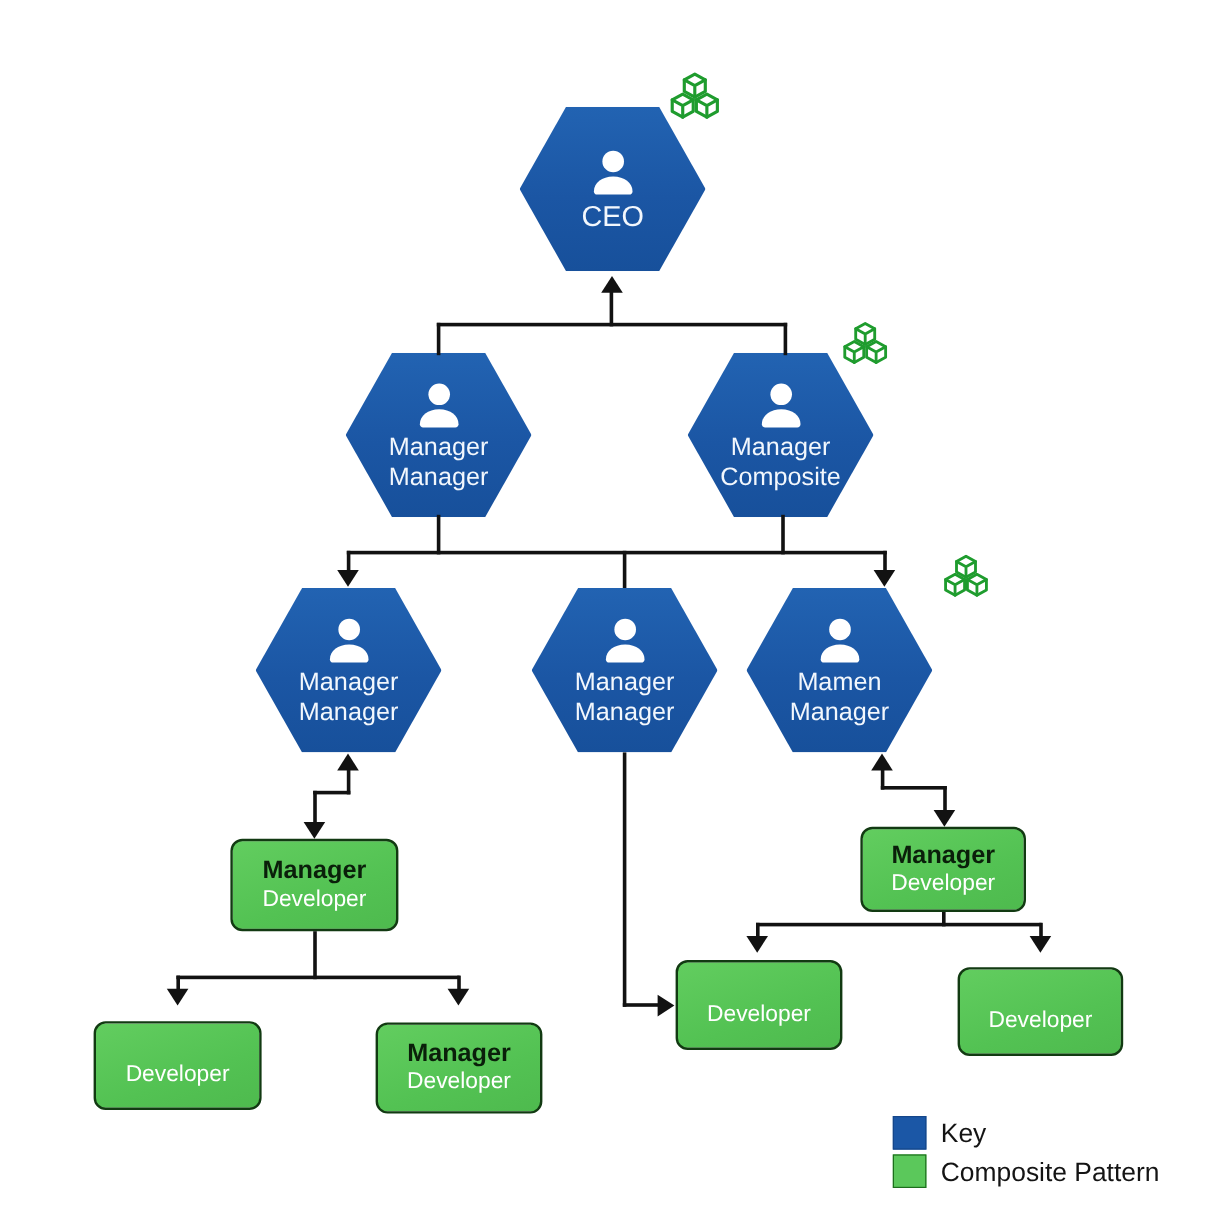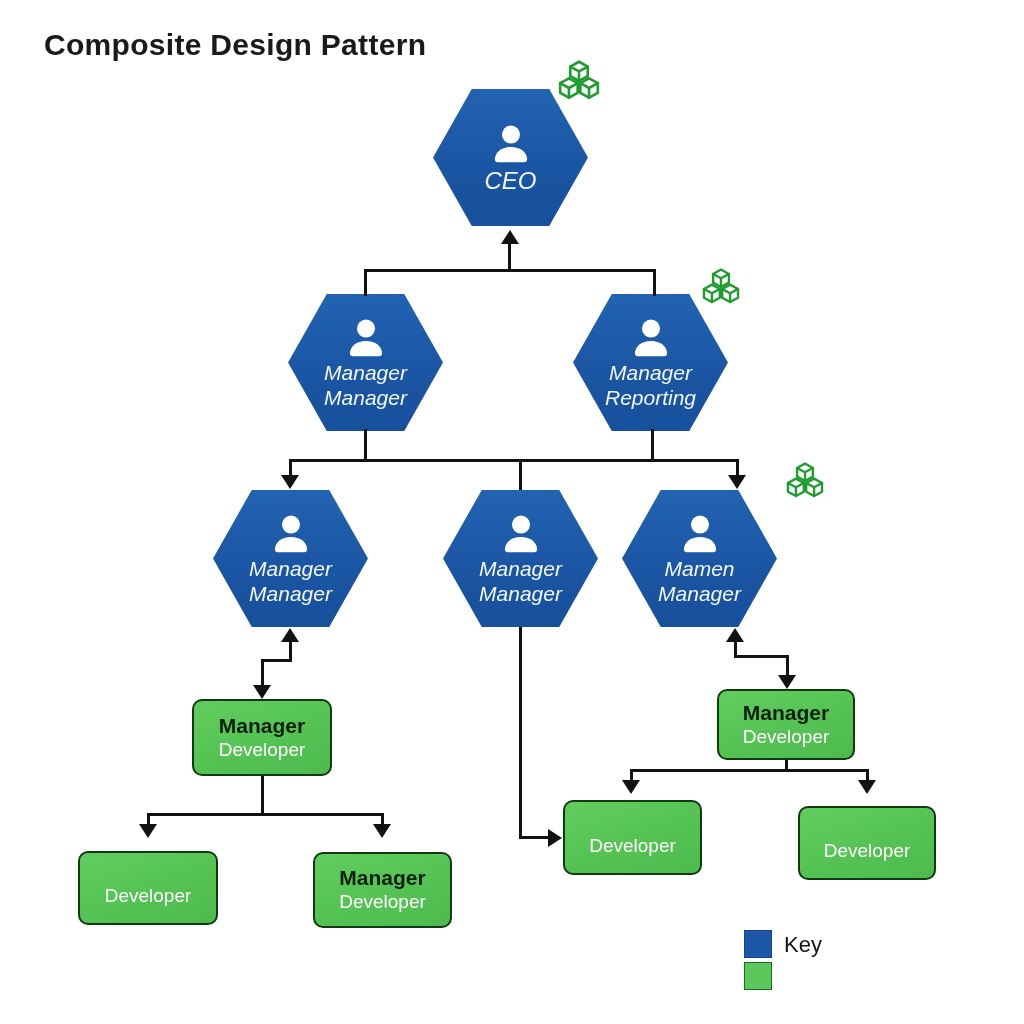--- a/index.html
+++ b/index.html
@@ -13,21 +13,21 @@
   }
   
   .hex{
     position:absolute;width:155px;height:137px;
     clip-path:polygon(25% 0%,75% 0%,100% 50%,75% 100%,25% 100%,0% 50%);
     background:linear-gradient(180deg,#2263b2 0%,#1b56a4 55%,#17509b 100%);
     display:flex;flex-direction:column;align-items:center;justify-content:center;
     color:#f2f7fd;text-align:center;
   }
   .hex .person-svg{width:46px;height:44px;margin-bottom:2px;}
-  .hex-line{font-size:21px;line-height:1.15;font-weight:400;font-style:italic;}
+  .hex-line{font-size:21px;line-height:1.15;font-weight:400;}
   .hex-line.first{font-weight:500;}
   #node-ceo .hex-line{font-size:24px;}
   
   .gbox{
     position:absolute;border-radius:10px;
     background:linear-gradient(160deg,#62cd5f 0%,#53c253 60%,#4eba4e 100%);
     border:2.5px solid #123a12;box-sizing:border-box;
     display:flex;flex-direction:column;align-items:center;justify-content:center;
     text-align:center;
   }
@@ -67,21 +67,20 @@
     <g id="cubes3">
       <use href="#cube-glyph" transform="translate(24,13)"></use>
       <use href="#cube-glyph" transform="translate(12.5,32)"></use>
       <use href="#cube-glyph" transform="translate(35.5,32)"></use>
     </g>
   </defs>
 </svg>
 
 <div id="canvas">
 
-  <div class="title">Composite Design Pattern</div>
 
   <div class="hex" id="node-ceo" style="left:433px;top:89px">
     <svg class="person-svg" viewBox="0 0 24 22">
         <use href="#person-glyph"></use>
       </svg>
     <div class="hex-line first">CEO</div>
   </div>
 
   <div class="hex" style="left:288px;top:294px">
     <svg class="person-svg" viewBox="0 0 24 22">
@@ -89,21 +88,21 @@
       </svg>
     <div class="hex-line first">Manager</div>
     <div class="hex-line">Manager</div>
   </div>
 
   <div class="hex" style="left:573px;top:294px">
     <svg class="person-svg" viewBox="0 0 24 22">
         <use href="#person-glyph"></use>
       </svg>
     <div class="hex-line first">Manager</div>
-    <div class="hex-line">Reporting</div>
+    <div class="hex-line">Composite</div>
   </div>
 
   <div class="hex" style="left:213px;top:490px">
     <svg class="person-svg" viewBox="0 0 24 22">
         <use href="#person-glyph"></use>
       </svg>
     <div class="hex-line first">Manager</div>
     <div class="hex-line">Manager</div>
   </div>
 
@@ -204,15 +203,16 @@
   <div class="arrow down" style="left:622px;top:780px"></div>
   <div class="line v" style="left:866px;top:769px;height:13px"></div>
   <div class="arrow down" style="left:858px;top:780px"></div>
 
   <div class="legend-row" style="left:744px;top:930px">
     <div class="legend-swatch blue" style="background-color: rgb(27, 87, 166);"></div>
     <div class="legend-label">Key</div>
   </div>
   <div class="legend-row" style="left:744px;top:962px">
     <div class="legend-swatch green" style="background-color: rgb(91, 200, 91);"></div>
+    <div class="legend-label">Composite Pattern</div>
   </div>
 
 </div>
 
 </body></html>

